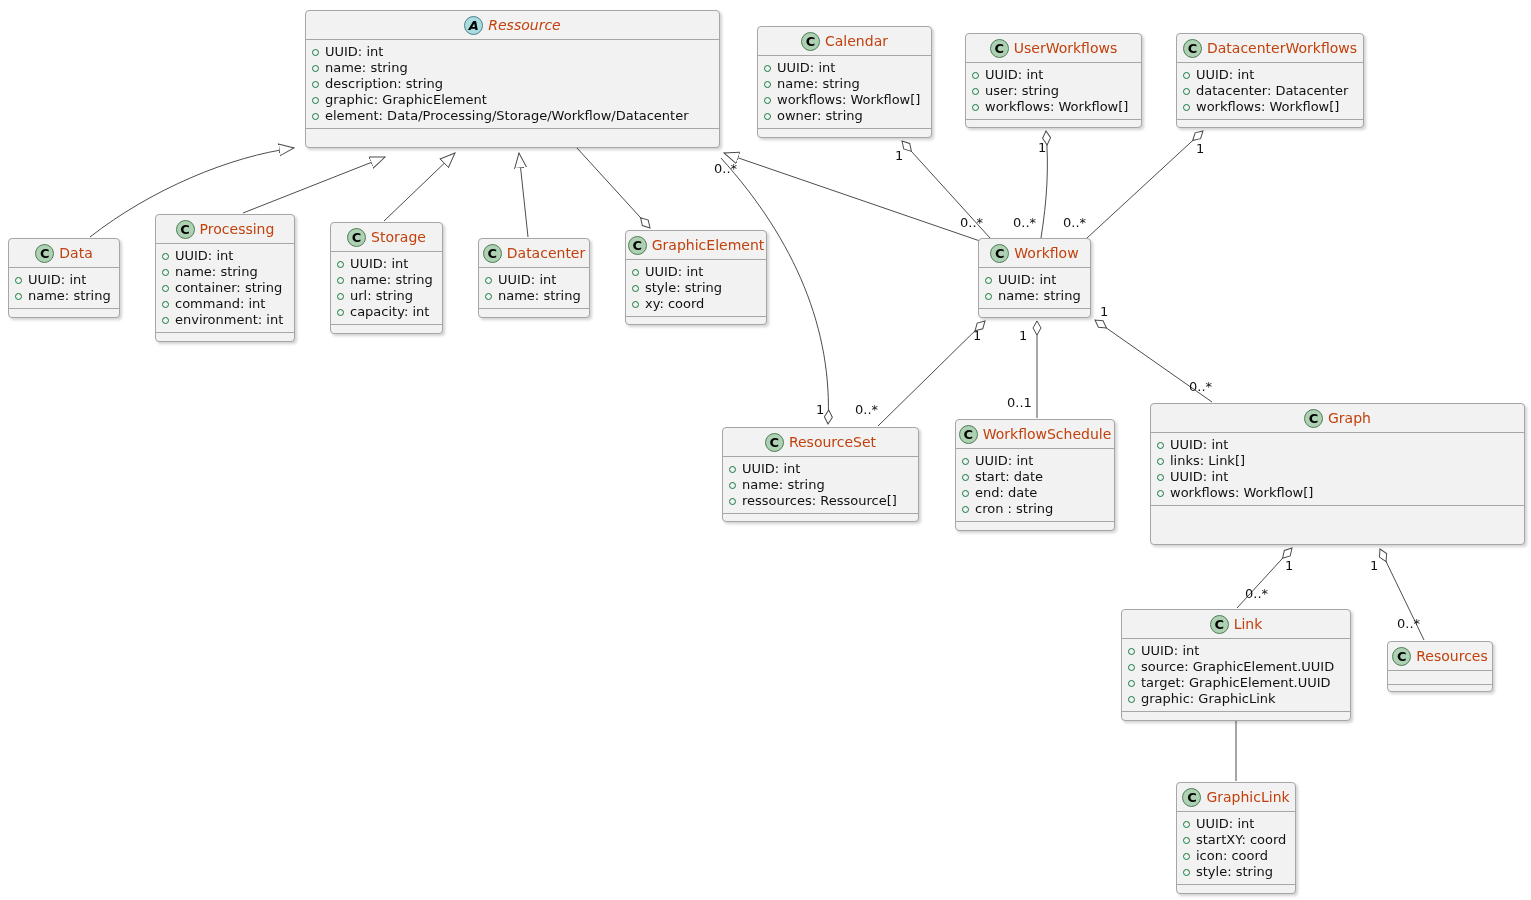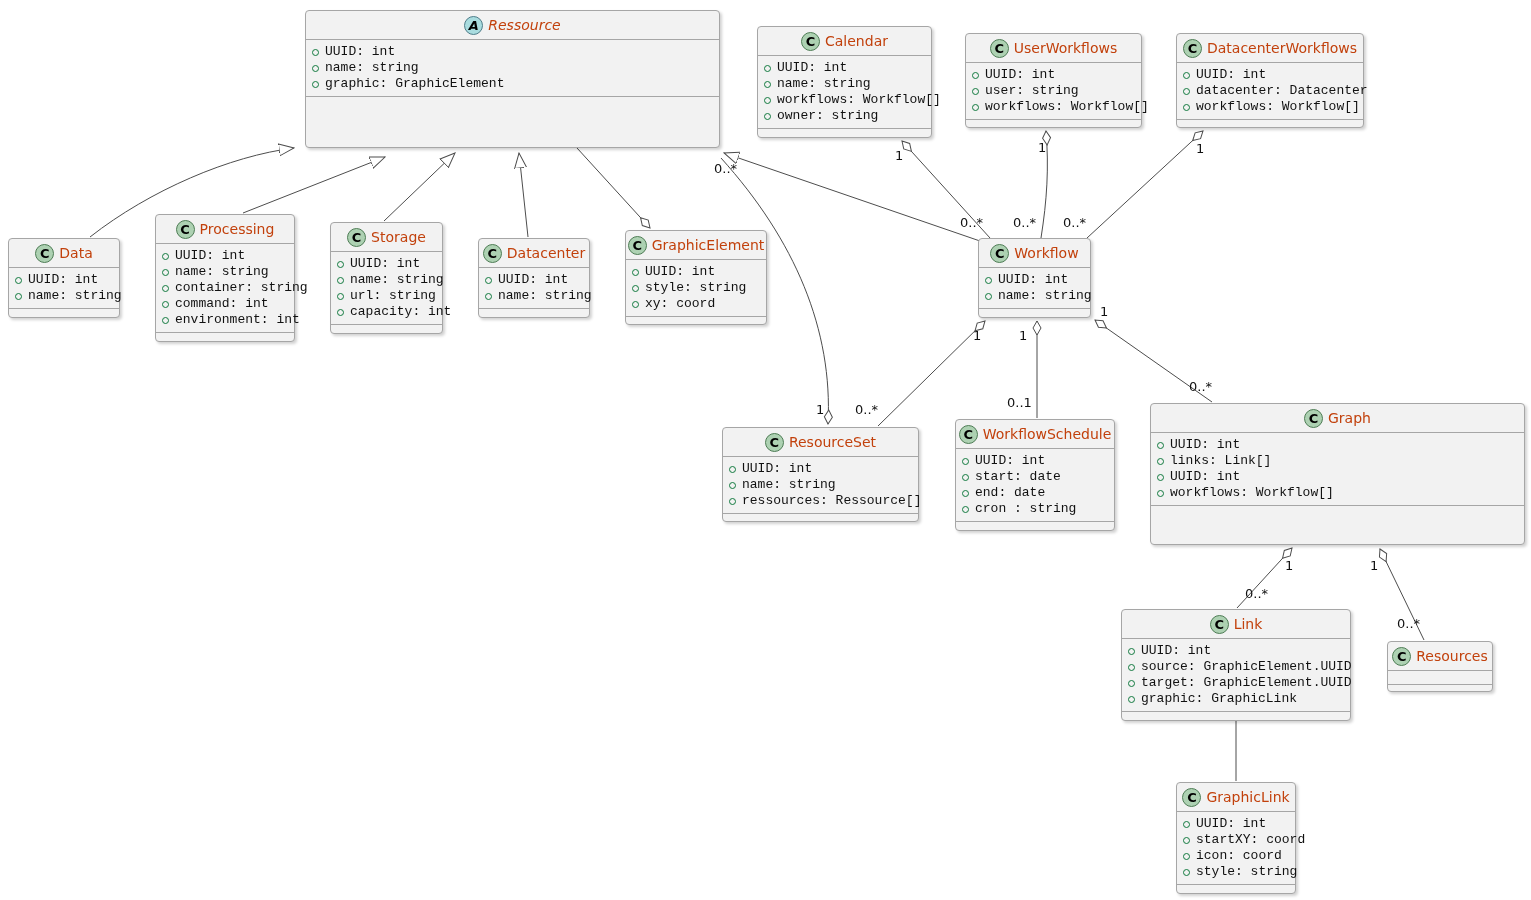--- a/index.html
+++ b/index.html
@@ -8,21 +8,21 @@
   #edges{position:absolute;left:0;top:0;pointer-events:none;}
   .class-box{position:absolute;background:#f2f2f2;border:1px solid #a6a6a6;border-radius:4px;
              box-shadow:2px 2px 3px rgba(0,0,0,0.18);box-sizing:border-box;}
   .class-header{display:flex;align-items:center;justify-content:center;gap:5px;padding:4px 8px;min-height:20px;}
   .spot{width:19px;height:19px;border-radius:50%;display:flex;align-items:center;justify-content:center;
         font-size:13px;font-weight:bold;box-sizing:border-box;flex-shrink:0;}
   .spot-class{background:#ADD1B2;border:1px solid #4e7d55;color:#000;}
   .spot-abstract{background:#A9DCDF;border:1px solid #4e7d8a;color:#000;font-style:italic;}
   .class-title{font-size:14px;color:#c2410c;white-space:nowrap;}
   .title-abstract{font-style:italic;}
-  .attrs{border-top:1px solid #a6a6a6;padding:4px 6px 4px 6px;min-height:5px;font-family:Liberation Mono, monospace;}
+  .attrs{border-top:1px solid #a6a6a6;padding:4px 6px 4px 6px;min-height:5px;}
   .attr-row{display:flex;align-items:center;gap:6px;line-height:16px;white-space:nowrap;}
   .vis-dot{width:7px;height:7px;border:1px solid #127a3f;border-radius:50%;background:transparent;
            flex-shrink:0;box-sizing:border-box;}
   .attr-text{font-size:13px;color:#111;}
   .methods{border-top:1px solid #a6a6a6;height:6px;}
   .mult-label{position:absolute;font-size:13px;color:#111;white-space:nowrap;}
 </style>
 </head>
 <body>
 
@@ -67,21 +67,29 @@
           <div class="attr-row">
             <span class="vis-dot"></span>
             <span class="attr-text">UUID: int</span>
           </div>
           <div class="attr-row">
             <span class="vis-dot"></span>
             <span class="attr-text">name: string</span>
           </div>
           <div class="attr-row">
             <span class="vis-dot"></span>
+            <span class="attr-text">description: string</span>
+          </div>
+          <div class="attr-row">
+            <span class="vis-dot"></span>
             <span class="attr-text">graphic: GraphicElement</span>
+          </div>
+          <div class="attr-row">
+            <span class="vis-dot"></span>
+            <span class="attr-text">element: Data/Processing/Storage/Workflow/Datacenter</span>
           </div>
         </div>
         <div class="methods"></div>
       </div>
       <div class="class-box" style="left: 757px; top: 26px; width: 175px; min-height: 112px;">
         <div class="class-header">
           <div class="spot spot-class">C</div>
           <span class="class-title">Calendar</span>
         </div>
         <div class="attrs">

